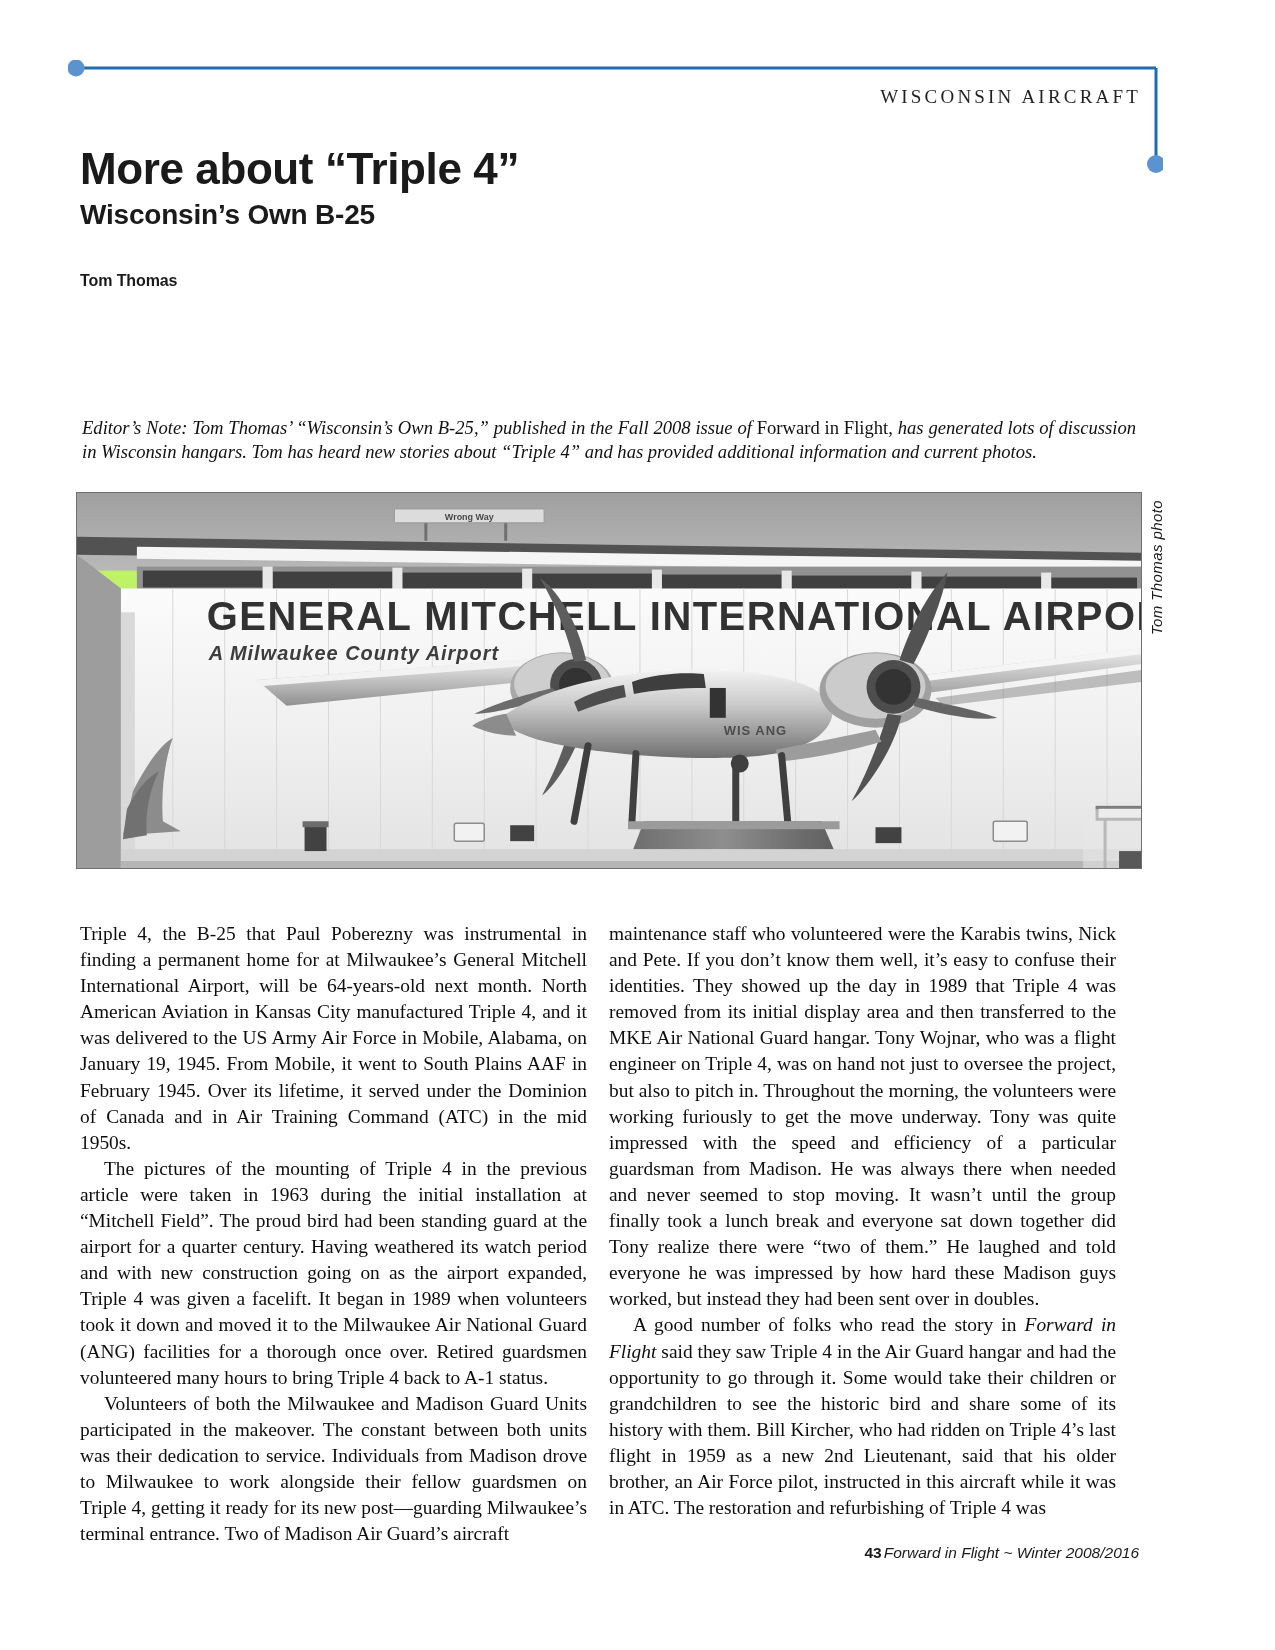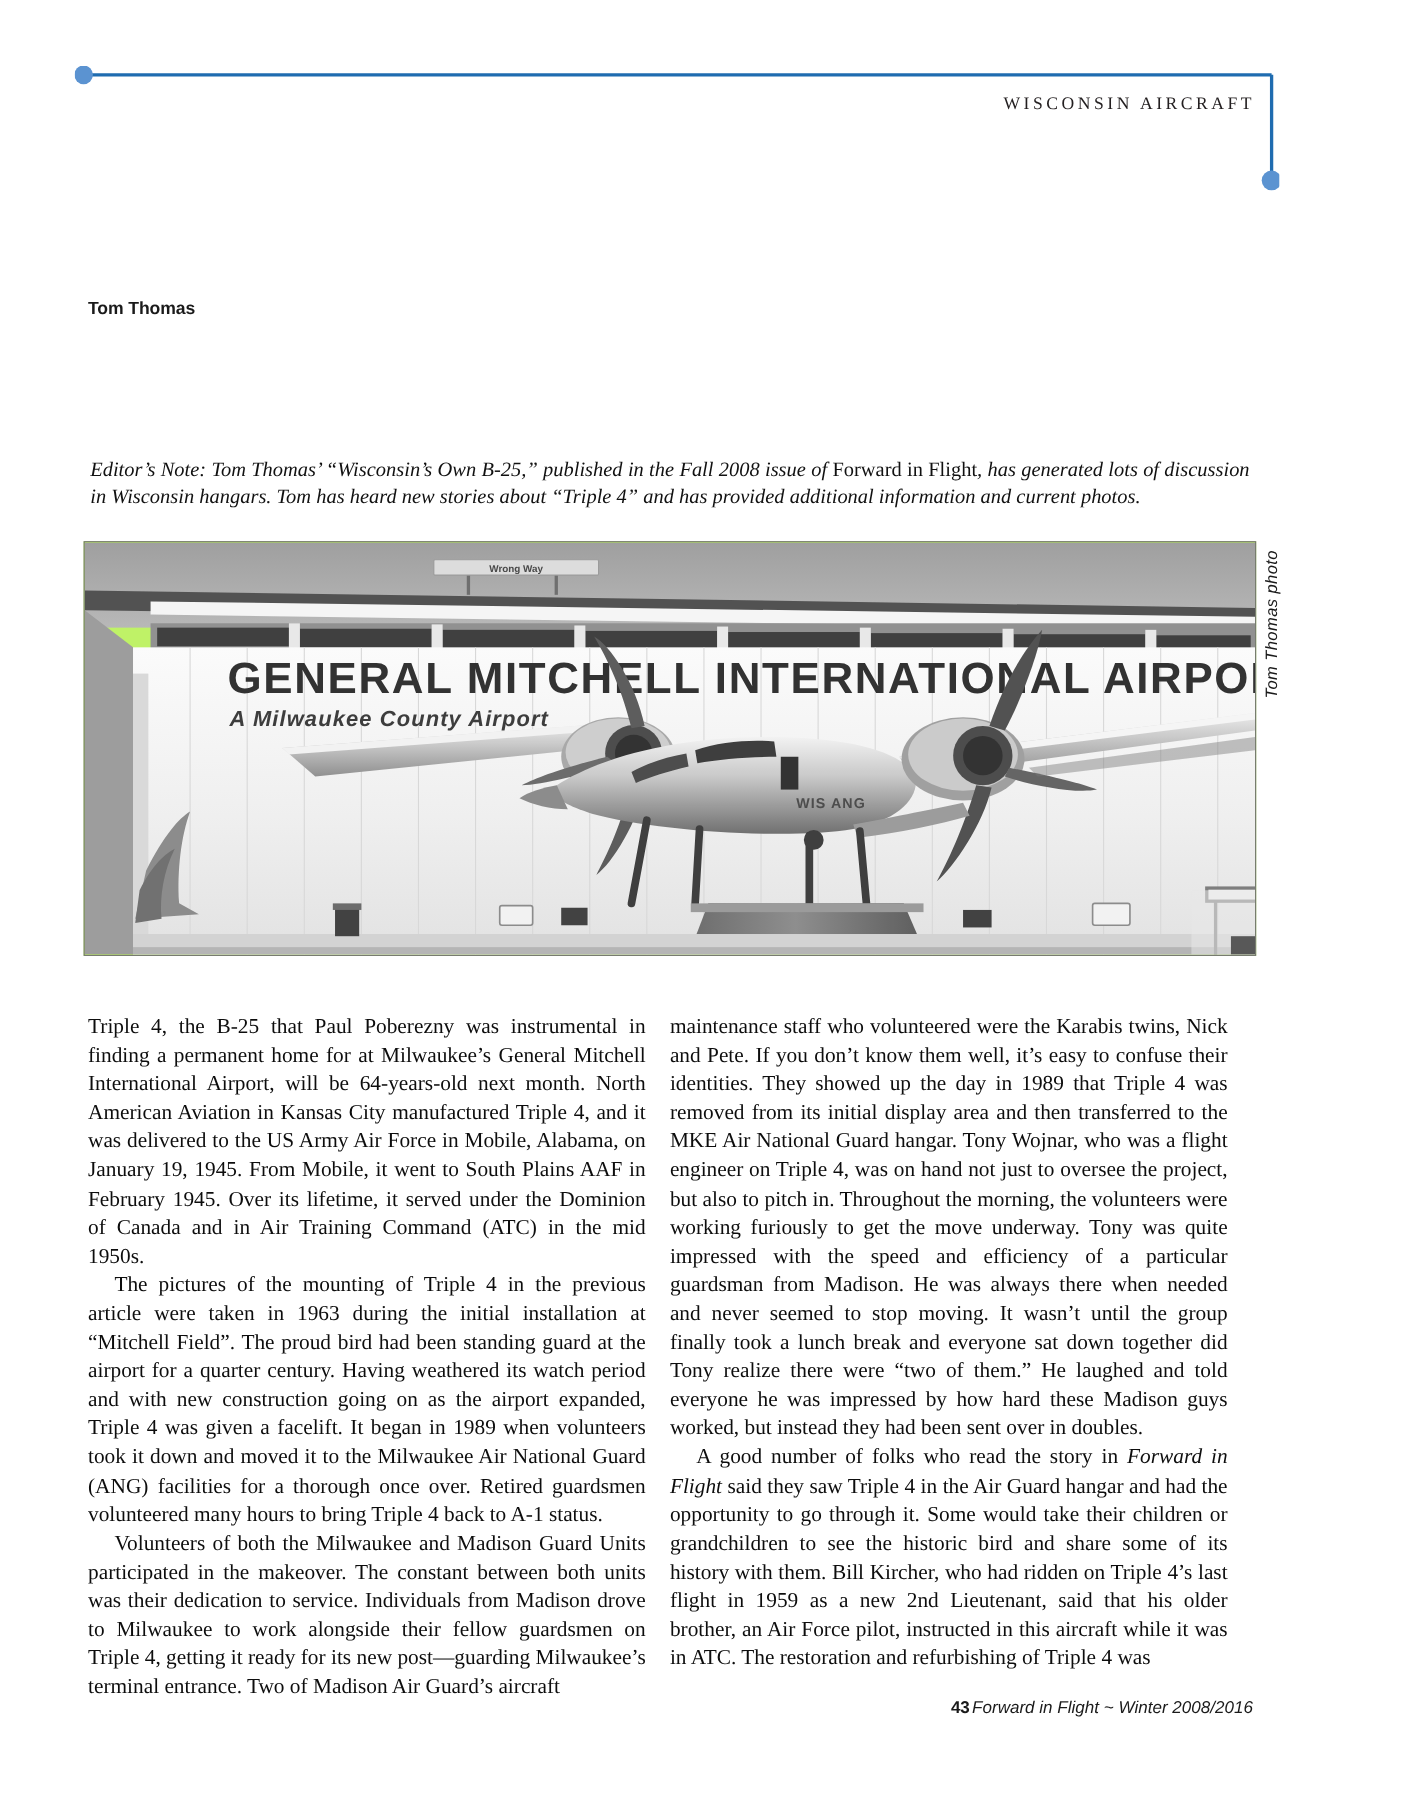--- a/index.html
+++ b/index.html
@@ -25,21 +25,21 @@
     height: 115px;
     pointer-events: none;
   }
 
   
   #running-head {
     position: absolute;
     right: 134px;
     top: 86px;
     font-family: "Liberation Serif", "DejaVu Serif", serif;
-    font-size: 16px;
+    font-size: 19px;
     letter-spacing: 3.2px;
     color: #231f20;
     white-space: nowrap;
   }
 
   
   #title-block {
     position: absolute;
     left: 80px;
     top: 146px;
@@ -165,20 +165,22 @@
 <svg id="deco-rule" viewBox="0 0 1095 115" preserveAspectRatio="none" aria-hidden="true">
   <line x1="8" y1="8" x2="1088" y2="8" stroke="#1f6cb0" stroke-width="3"></line>
   <line x1="1088" y1="8" x2="1088" y2="102" stroke="#1f6cb0" stroke-width="3"></line>
   <circle cx="8" cy="8" r="8.5" fill="#5b93d1"></circle>
   <circle cx="1088" cy="104" r="9" fill="#5b93d1"></circle>
 </svg>
 
 <div id="running-head">WISCONSIN AIRCRAFT</div>
 
 <div id="title-block">
+  <h1 id="article-title">More about “Triple 4”</h1>
+  <h2 id="article-subtitle">Wisconsin’s Own B-25</h2>
 </div>
 <div id="article-byline">Tom Thomas</div>
 
 <p id="editors-note">
   <span>Editor’s Note: Tom Thomas’ “Wisconsin’s Own B-25,” published in the Fall 2008 issue of </span><span class="roman">Forward in Flight</span><span>, has generated lots of discussion in Wisconsin hangars. Tom has heard new stories about “Triple 4” and has provided additional information and current photos.</span>
 </p>
 
 <figure id="photo-figure" style="margin:0">
   <div id="photo-frame">
     <svg id="photo-canvas" viewBox="0 0 1066 377" preserveAspectRatio="none" aria-hidden="true">

